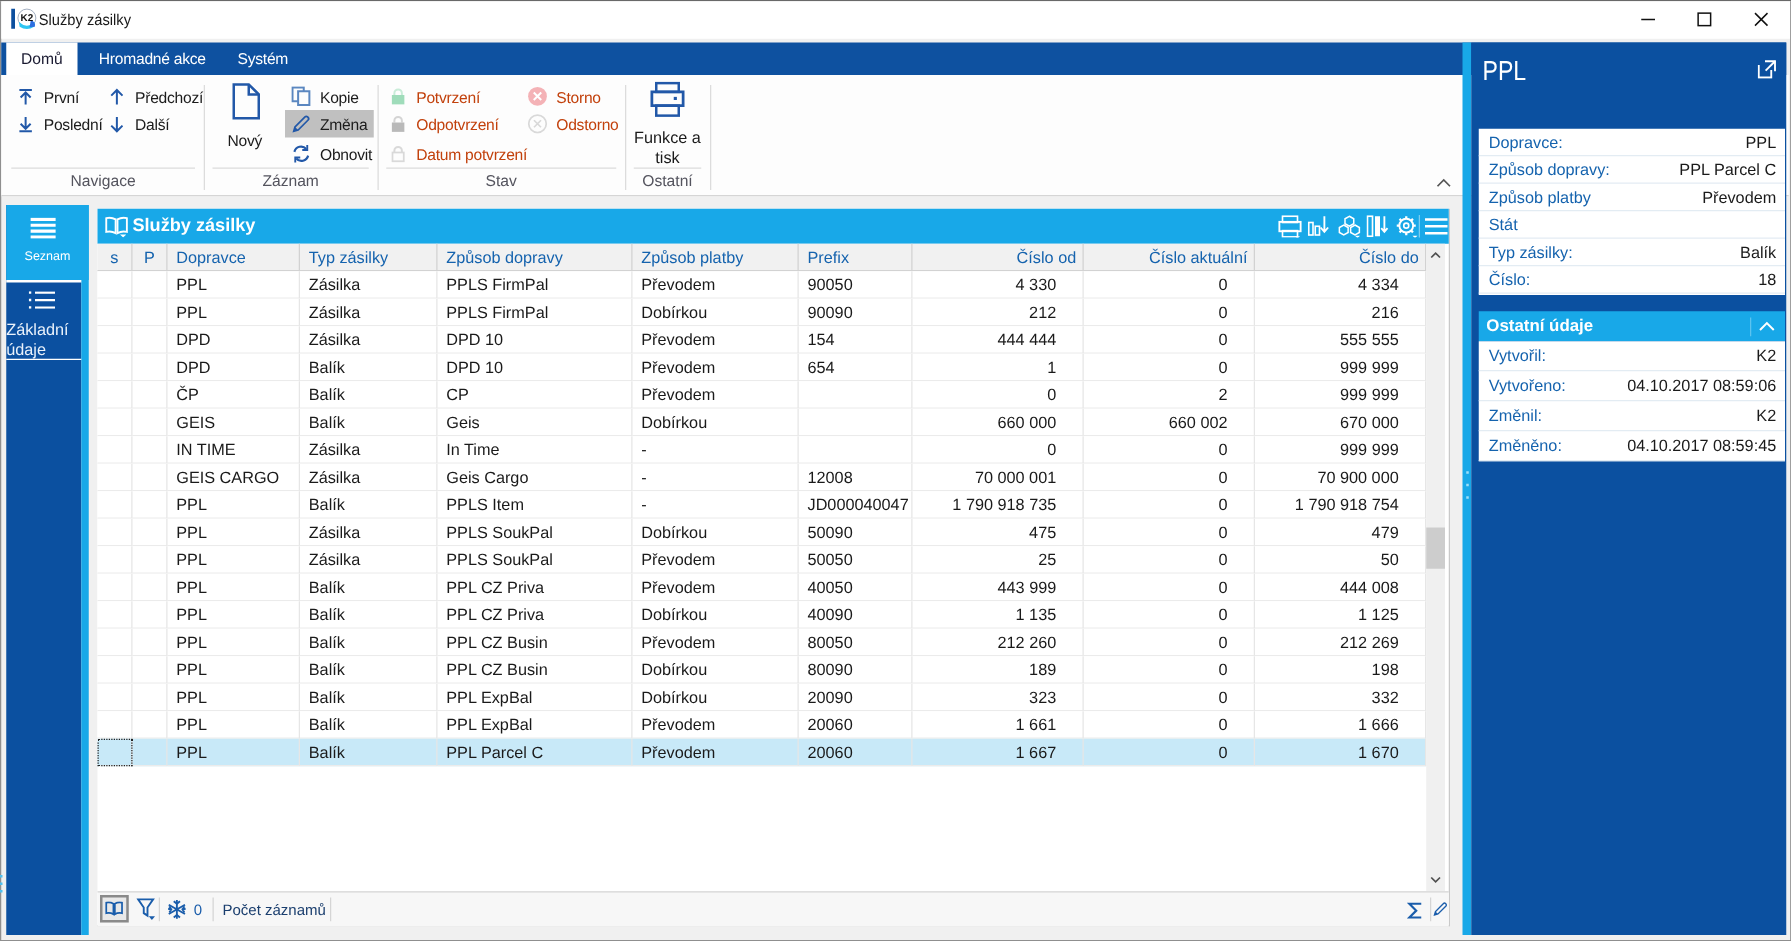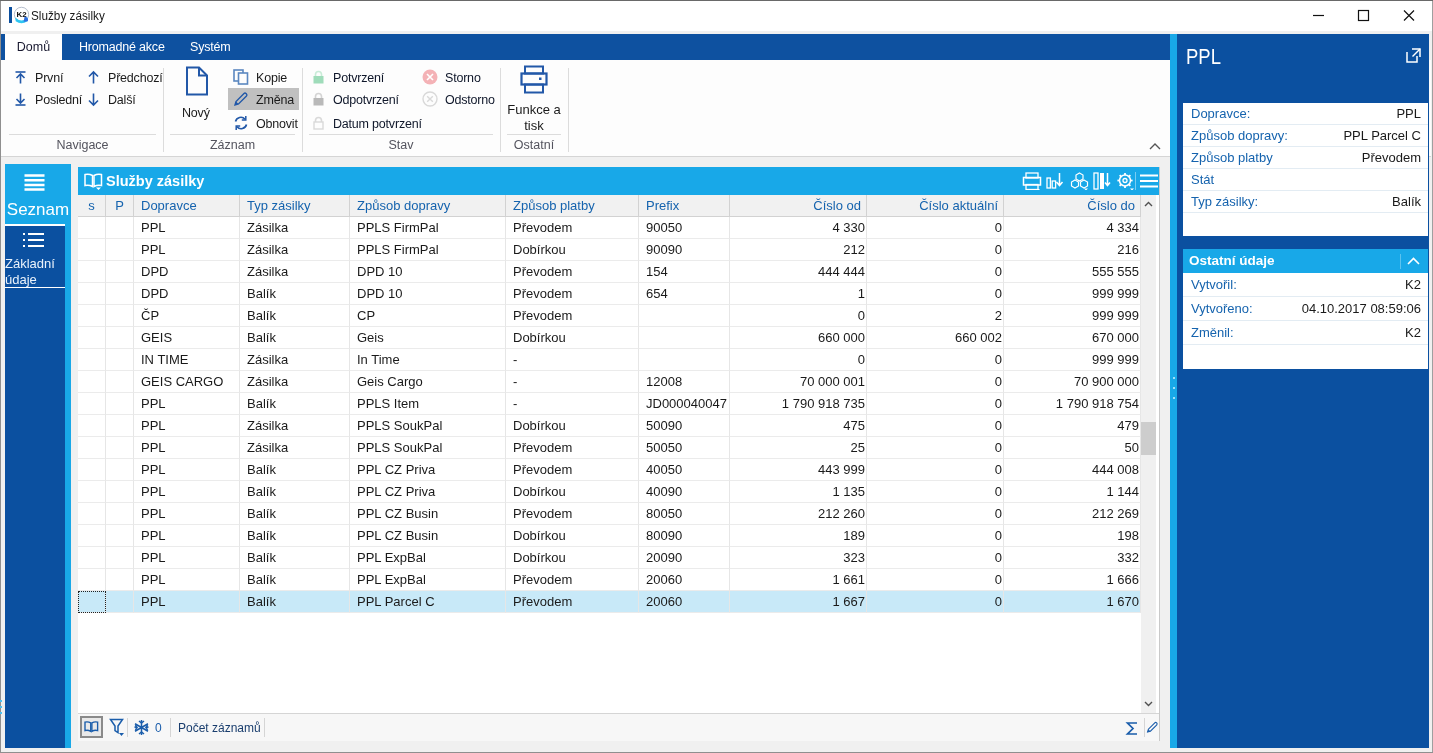--- a/index.html
+++ b/index.html
@@ -16,42 +16,42 @@
 #tabbar { left:1px; top:34px; width:1428px; height:26px; background:#0e51a0; }
 #tabactive { left:5px; top:34px; width:57px; height:27px; background:#fff; text-align:center; line-height:26px; color:#191930; font-size:12.5px; }
 .tab { top:34px; height:26px; line-height:26px; color:#fff; font-size:12.5px; letter-spacing:-0.2px; }
 
 #ribbon { left:1px; top:60px; width:1430px; height:97px; background:#fdfdfd; border-bottom:1px solid #d5d5d5; }
 .vsep { position:absolute; top:8px; width:1px; height:84px; background:#dcdcdc; }
 .gline { position:absolute; top:74px; height:1px; background:#dcdcdc; }
 .glabel { position:absolute; top:77px; height:16px; line-height:16px; text-align:center; color:#54545e; font-size:12.5px; }
 .rbtn { position:absolute; height:20px; line-height:20px; white-space:nowrap; color:#1b1b1b; font-size:12.5px; letter-spacing:-0.2px; }
 .rbtn svg { vertical-align:-3px; margin-right:7px; }
-.rbtn.dis { color:#0f172a;text-align:center; }
+.rbtn.dis { color:#c2410c;text-align:center; }
 
 #sidebar { left:5px; top:164px; width:60px; height:584px; background:#0b50a0; }
 #sideactive { left:5px; top:164px; width:66px; height:60px; background:#18a8e8; }
 #sidestrip { left:65px; top:164px; width:6px; height:584px; background:#18a8e8; }
 #sidesep1 { left:5px; top:224px; width:60px; height:1.5px; background:#fff; }
 #cyanstrip { left:1170px; top:34px; width:7px; height:714px; background:#18a8e8; }
 #sidebar2 { left:5px; top:225px; width:60px; height:63px; border-bottom:1.5px solid #fff; color:#eaf2fb; }
-.sidetxt { width:100%; text-align:center; color:#fff; font-size:17px; }
+.sidetxt { width:100%; text-align:center; color:#fff; font-size:10px; }
 
 #panel { left:78px; top:167px; width:1082px; height:574px; background:#fff; border-right:1px solid #c9c9c9; border-bottom:1px solid #c9c9c9; }
 #ptitle { left:0; top:0; width:1081px; height:28px; background:#18a8e8; color:#fff; }
 #ptitle .t { position:absolute; left:28px; top:6px; font-size:14.5px; font-weight:bold; }
 #phead { left:0; top:28px; width:1063px; height:22px; background:#f1f1f1; border-bottom:1px solid #d2d2d2; }
 .hc { float:left; height:21px; line-height:21px; border-right:1px solid #d2d2d2; color:#1563ae; padding-left:7px; overflow:hidden; white-space:nowrap; }
 .hc.num { text-align:right; padding-right:5px; padding-left:0; }
 .hc.cent { text-align:center; padding-left:0; }
 #tbody { left:0; top:50px; width:1063px; }
 .trow { position:relative; height:22px; background:#fff; }
 .trow.hl { background:#c8e9f8; }
 .c { float:left; height:22px; line-height:21px; border-right:1px solid #e6e6e6; border-bottom:1px solid #ebebeb; padding-left:7px; overflow:hidden; white-space:nowrap; }
-.c.num { text-align:right; padding-right:1px; padding-left:0; }
+.c.num { text-align:right; padding-right:21px; padding-left:0; }
 .c0,.hc.c0{width:28px;}.c1,.hc.c1{width:28px;}.c2,.hc.c2{width:106px;}.c3,.hc.c3{width:110px;}.c4,.hc.c4{width:156px;}.c5,.hc.c5{width:133px;}.c6,.hc.c6{width:91px;}.c7,.hc.c7{width:137px;}.c8,.hc.c8{width:137px;}.c9,.hc.c9{width:137px;}
 .focuscell { position:absolute; left:0; top:0; width:28px; height:22px; border:1px dotted #222; z-index:3; }
 
 #vscroll { left:1063px; top:28px; width:15px; height:518px; background:#f0f0f0; }
 #vthumb { left:1063px; top:255px; width:15px; height:33px; background:#cdcdcd; }
 
 #pstatus { left:0; top:546px; width:1081px; height:28px; background:#f7f7f7; border-top:1px solid #d5d5d5; }
 .ssep { position:absolute; top:4px; width:1px; height:19px; background:#d5d5d5; }
 
 #rpanel { left:1177px; top:34px; width:252px; height:714px; background:#0b50a0; }
@@ -409,21 +409,21 @@
 <div class="trow">
           <div class="c c0">&nbsp;</div>
           <div class="c c1">&nbsp;</div>
           <div class="c c2">PPL</div>
           <div class="c c3">Balík</div>
           <div class="c c4">PPL CZ Priva</div>
           <div class="c c5">Dobírkou</div>
           <div class="c c6">40090</div>
           <div class="c c7 num">1 135</div>
           <div class="c c8 num">0</div>
-          <div class="c c9 num">1 144</div>
+          <div class="c c9 num">1 125</div>
         </div>
 <div class="trow">
           <div class="c c0">&nbsp;</div>
           <div class="c c1">&nbsp;</div>
           <div class="c c2">PPL</div>
           <div class="c c3">Balík</div>
           <div class="c c4">PPL CZ Busin</div>
           <div class="c c5">Převodem</div>
           <div class="c c6">80050</div>
           <div class="c c7 num">212 260</div>
@@ -545,40 +545,48 @@
           <span class="val">Převodem</span>
         </div>
         <div class="prow" style="height:22px;line-height:22px">
           <span class="lab">Stát</span>
           <span class="val"></span>
         </div>
         <div class="prow" style="height:22px;line-height:22px">
           <span class="lab">Typ zásilky:</span>
           <span class="val">Balík</span>
         </div>
+        <div class="prow" style="height:22px;line-height:22px">
+          <span class="lab">Číslo:</span>
+          <span class="val">18</span>
+        </div>
     </div>
     <div class="cardhead" style="top:214.5px">Ostatní údaje
       <div style="position:absolute;right:27px;top:5px;width:1px;height:15px;background:#5cc3ef"></div>
       <svg style="position:absolute;right:7px;top:7px" width="15" height="10">
           <path d="M2 8 L7.5 2.5 L13 8" stroke="#fff" stroke-width="1.6" fill="none"></path>
         </svg>
     </div>
     <div class="card" style="top:238.5px;height:96px">
       <div class="prow" style="height:24px;line-height:24px">
           <span class="lab">Vytvořil:</span>
           <span class="val">K2</span>
         </div>
         <div class="prow" style="height:24px;line-height:24px">
           <span class="lab">Vytvořeno:</span>
           <span class="val">04.10.2017 08:59:06</span>
         </div>
         <div class="prow" style="height:24px;line-height:24px">
           <span class="lab">Změnil:</span>
           <span class="val">K2</span>
         </div>
+        <div class="prow" style="height:24px;line-height:24px">
+          <span class="lab">Změněno:</span>
+          <span class="val">04.10.2017 08:59:45</span>
+        </div>
     </div>
   </div>
 
   <div class="abs" style="left:1172.5px;top:377px;width:2px;height:2px;background:#9fdef8"></div>
   <div class="abs" style="left:1172.5px;top:387px;width:2px;height:2px;background:#9fdef8"></div>
   <div class="abs" style="left:1172.5px;top:397px;width:2px;height:2px;background:#9fdef8"></div>
   <div class="abs" style="left:0px;top:700px;width:2px;height:2px;background:#4fc0ef"></div>
   <div class="abs" style="left:0px;top:706px;width:2px;height:2px;background:#4fc0ef"></div>
   <div class="abs" style="left:0px;top:712px;width:2px;height:2px;background:#4fc0ef"></div>
 

